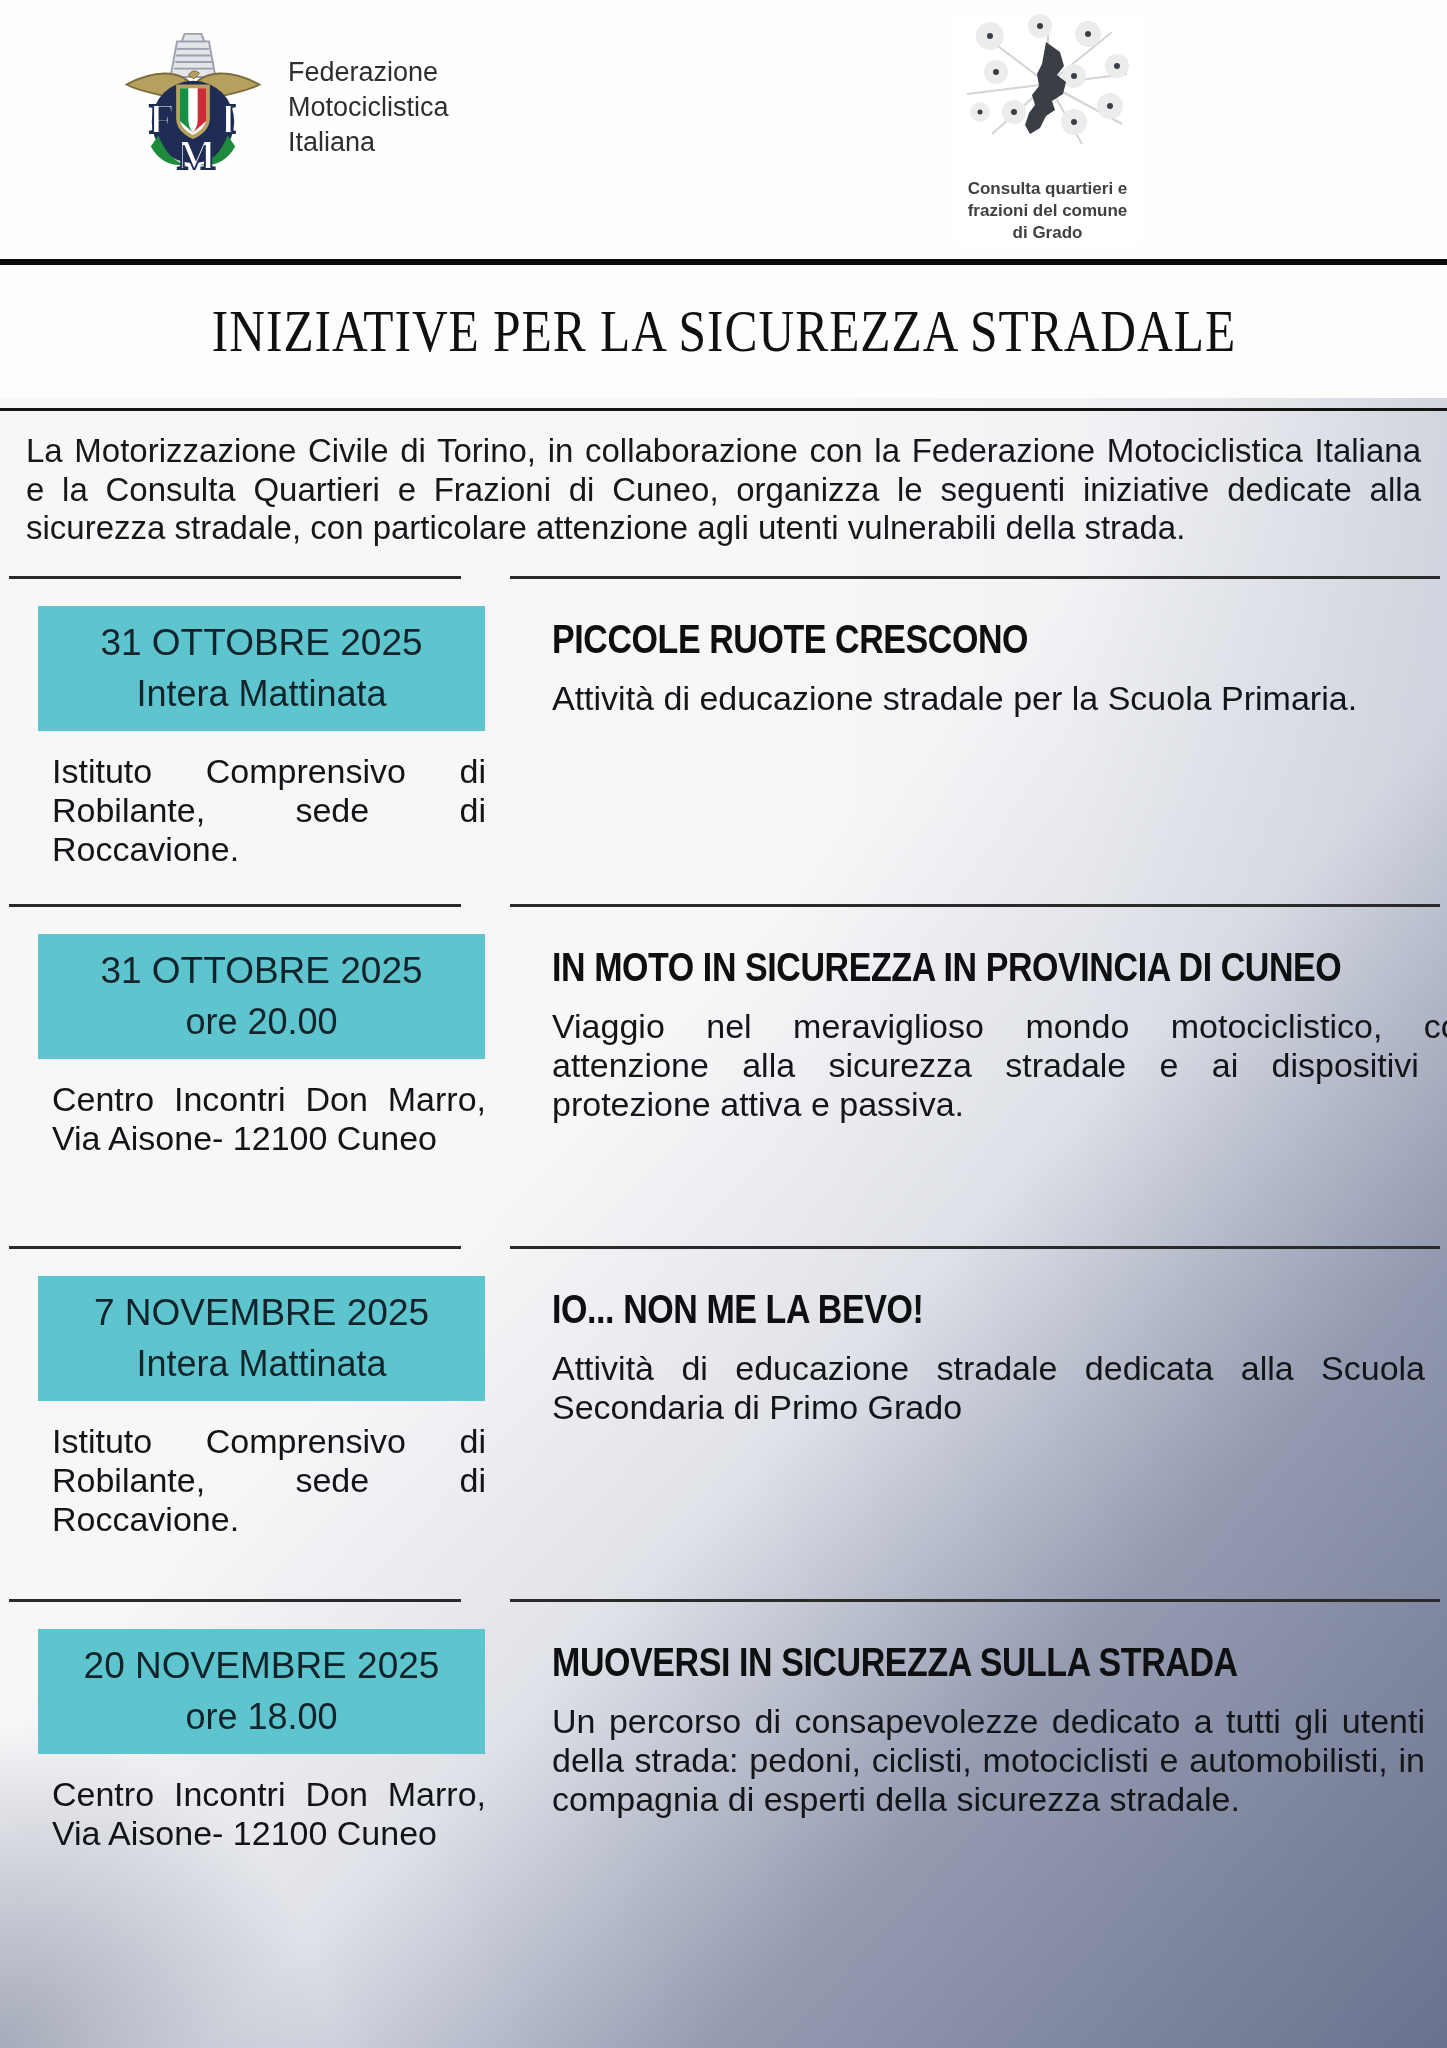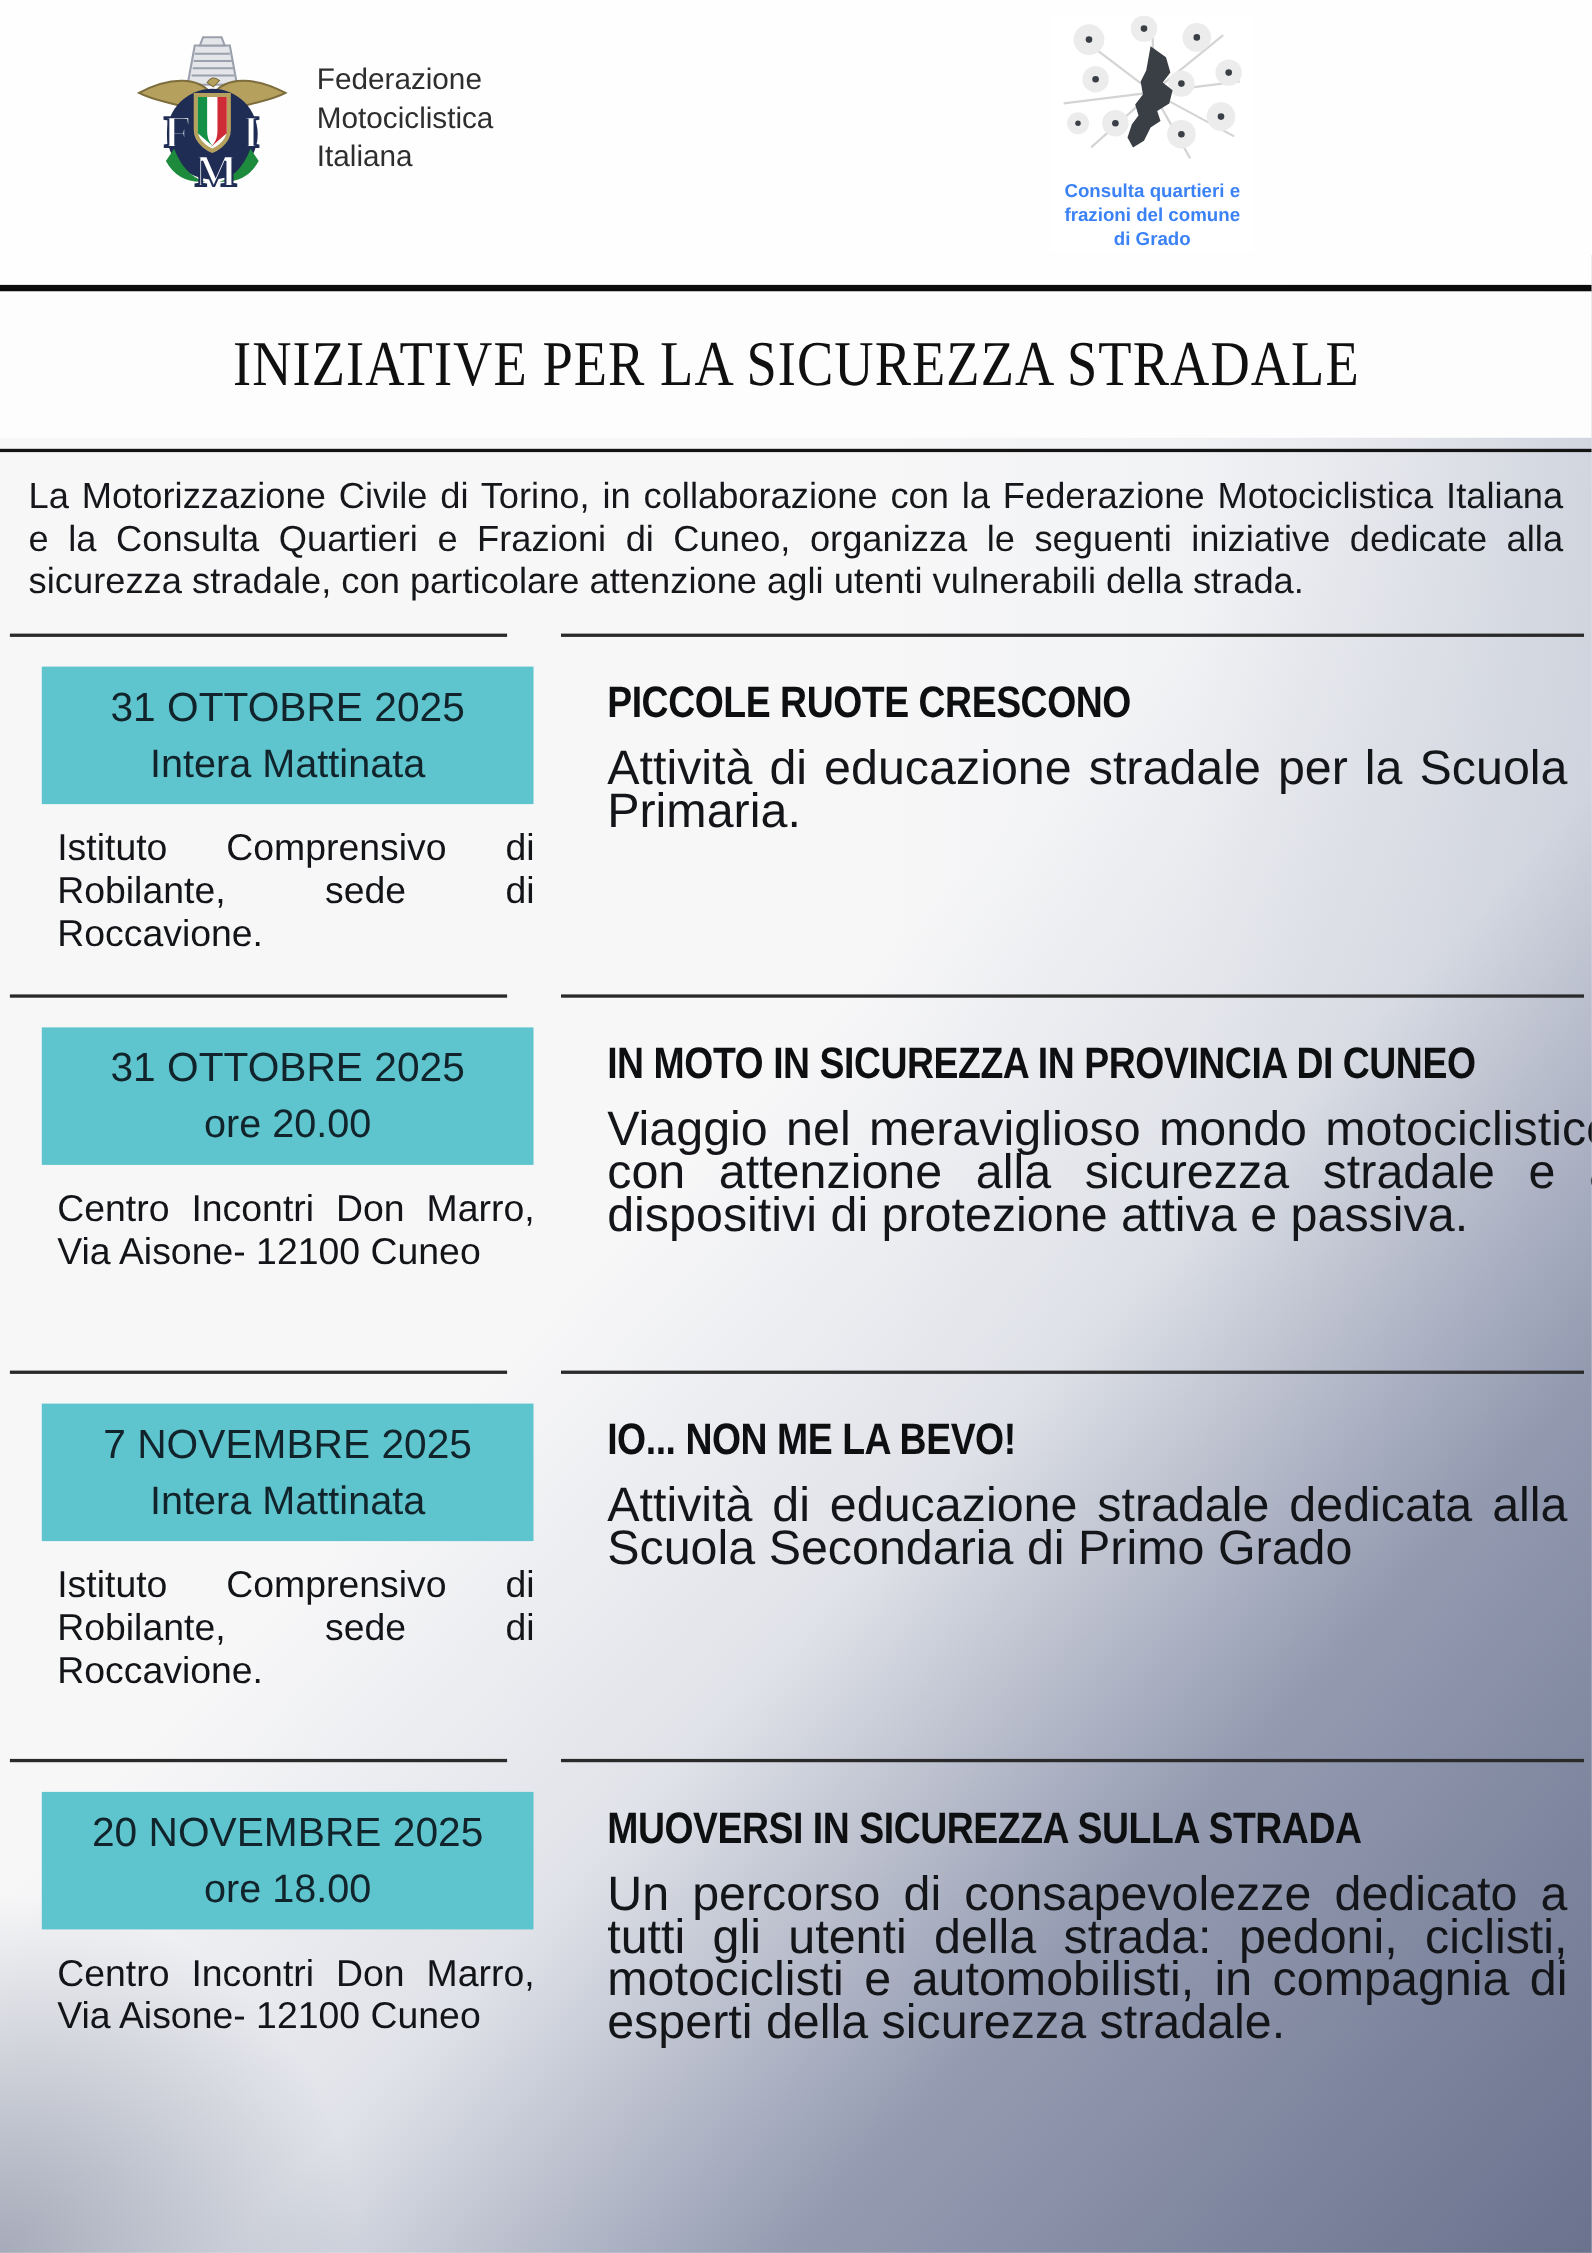--- a/index.html
+++ b/index.html
@@ -14,21 +14,21 @@
       radial-gradient(circle at 0% 100%, rgba(110,118,142,.55), rgba(110,118,142,0) 13%),
       linear-gradient(133deg, rgba(246,246,247,0) 48%, rgba(205,209,220,.55) 63%, rgba(138,146,170,.9) 78%, rgba(104,112,140,.98) 100%),
       linear-gradient(90deg,#f7f7f8 55%, #f1f2f4 75%, #e2e4ea 90%, #d3d7e0 100%);
   }
 
   
   .top{position:absolute;top:0;left:0;right:0;height:259px;background:#fefefe;}
   .fmi{position:absolute;left:118px;top:32px;display:flex;align-items:center;}
   .fmi-text{margin-left:20px;font-size:27px;line-height:35px;color:#2e2e2e;}
   .consulta{position:absolute;left:955px;top:14px;width:185px;text-align:center;background:#fff;}
-  .consulta-text{margin-top:4px;font-size:17px;line-height:22px;font-weight:bold;color:#3b82f6;}
+  .consulta-text{margin-top:20px;font-size:17px;line-height:22px;font-weight:bold;color:#404040;}
 
   .rule-thick{position:absolute;top:259px;left:0;width:100%;height:6px;background:#0c0c0c;}
   .title-band{position:absolute;top:265px;left:0;right:0;height:133px;background:#fdfdfd;
     display:flex;align-items:center;justify-content:center;}
   .main-title{margin:0;font-family:"Liberation Serif",serif;font-weight:normal;font-size:51px;
     letter-spacing:1px;color:#101010;transform:scale(.97,1.14);white-space:nowrap;}
   .rule-thin{position:absolute;top:408px;left:0;width:100%;height:3px;background:#141414;}
 
   
   main{position:absolute;top:411px;left:0;right:0;bottom:0;}
@@ -44,21 +44,21 @@
   .right{flex:1;padding-left:54px;padding-right:20px;}
 
   .datebox{margin-top:27px;width:447px;height:125px;background:#5ec4cd;color:#12242b;
     display:flex;flex-direction:column;justify-content:center;align-items:center;row-gap:9px;}
   .date{font-size:37px;}
   .time{font-size:36px;}
   .loc{margin:21px 12px 0 14px;font-size:34px;line-height:39px;text-align:justify;color:#121418;}
 
   .etitle{margin:38px 0 0 0;font-size:40px;font-weight:bold;white-space:nowrap;color:#0e0f11;}
   .etitle span{display:inline-block;transform:scaleX(.85);transform-origin:0 50%;letter-spacing:-.5px;}
-  .edesc{margin:17px 2px 0 0;font-size:44px;line-height:39px;text-align:justify;color:#131519;}
+  .edesc{margin:17px 2px 0 0;font-size:34px;line-height:39px;text-align:justify;color:#131519;}
 </style>
 </head>
 <body>
 
 <div class="page">
 
   <header class="top">
     <div class="fmi">
       <svg width="150" height="150" viewBox="0 0 150 160">
 

